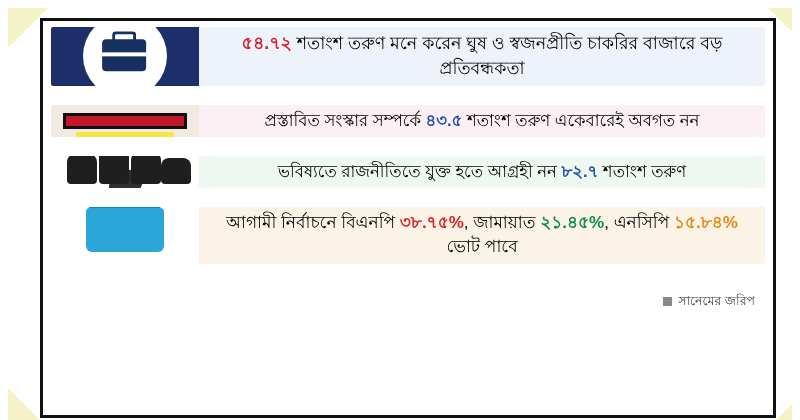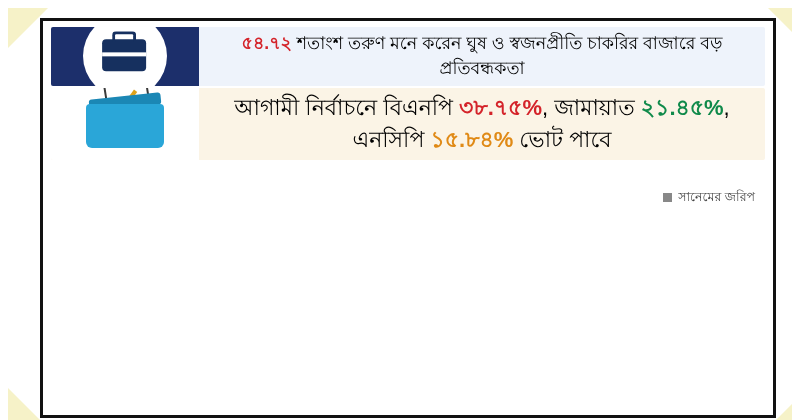--- a/index.html
+++ b/index.html
@@ -54,21 +54,21 @@
     bottom: 10px;
     border: 3px solid #111111;
     background: #ffffff;
     box-sizing: border-box;
     padding: 6px 8px 4px 8px;
   }
 
   .rows {
     display: flex;
     flex-direction: column;
-    gap: 2px;
+    gap: 19px;
   }
 
   .row {
     display: flex;
     align-items: stretch;
     border-radius: 2px;
     overflow: hidden;
   }
 
   .thumb {
@@ -99,21 +99,21 @@
   .msg .num-green { color: #0f8a4a; font-weight: bold; }
   .msg .num-orange { color: #e08a16; font-weight: bold; }
 
   
   .row-1 { background: #eef3fb; }
   .row-2 { background: #fdf0f4; }
   .row-3 { background: #eef8f1; }
   .row-4 { background: #fbf4e6; }
 
   .row-1 .msg { font-size: 17.5px; }
-  .row-4 .msg { font-size: 22px; }
+  .row-4 .msg { font-size: 17px; }
 
   
   .art {
     position: absolute;
     inset: 0;
   }
 
   
   .art-1 { background: #1c2f6b; }
   .art-1 .circle {
@@ -273,21 +273,52 @@
             <div class="handle"></div>
           </div>
         </div>
         <div class="msg">
           <span>
             <span class="num-red">৫৪.৭২</span><span> শতাংশ তরুণ মনে করেন ঘুষ ও স্বজনপ্রীতি চাকরির বাজারে বড় প্রতিবন্ধকতা</span>
           </span>
         </div>
       </div>
 
-
+      <div class="row row-2">
+        <div class="thumb">
+          <div class="art art-2">
+            <div class="placard">
+              <div class="ln a"></div>
+
+            </div>
+          </div>
+        </div>
+        <div class="msg">
+          <span>
+            <span>প্রস্তাবিত সংস্কার সম্পর্কে </span><span class="num-blue">৪৩.৫</span><span> শতাংশ তরুণ একেবারেই অবগত নন</span>
+          </span>
+        </div>
+      </div>
+
+      <div class="row row-3">
+        <div class="thumb">
+          <div class="art art-3">
+            <div class="map"></div>
+            <div class="fist f1"></div>
+            <div class="fist f2"></div>
+            <div class="fist f3"></div>
+            <div class="fist f4"></div>
+          </div>
+        </div>
+        <div class="msg">
+          <span>
+            <span>ভবিষ্যতে রাজনীতিতে যুক্ত হতে আগ্রহী নন </span><span class="num-blue">৮২.৭</span><span> শতাংশ তরুণ</span>
+          </span>
+        </div>
+      </div>
 
       <div class="row row-4">
         <div class="thumb">
           <div class="art art-4">
             <div class="paper"></div>
             <div class="tick"></div>
             <div class="slot"></div>
             <div class="box"></div>
           </div>
         </div>

